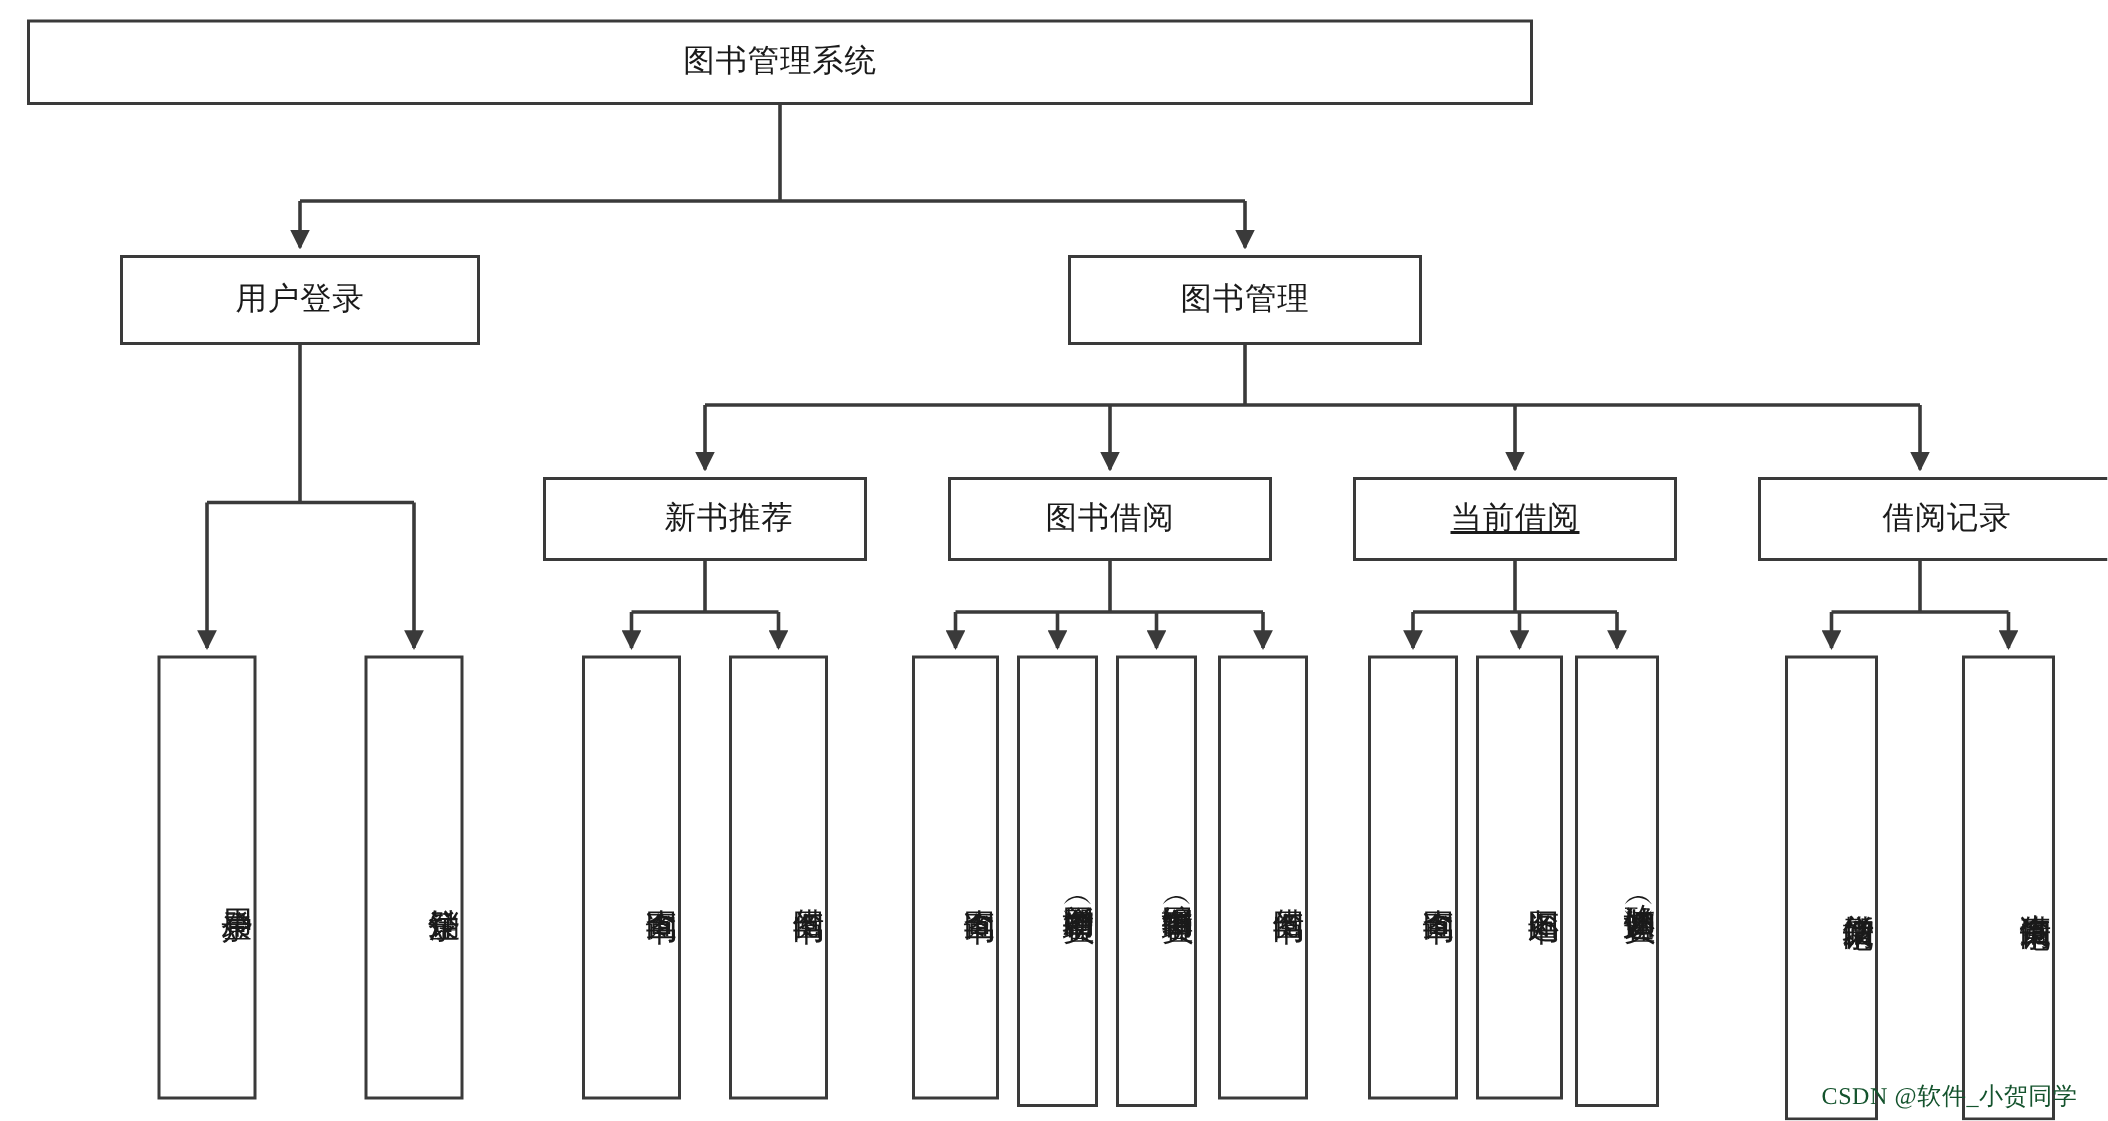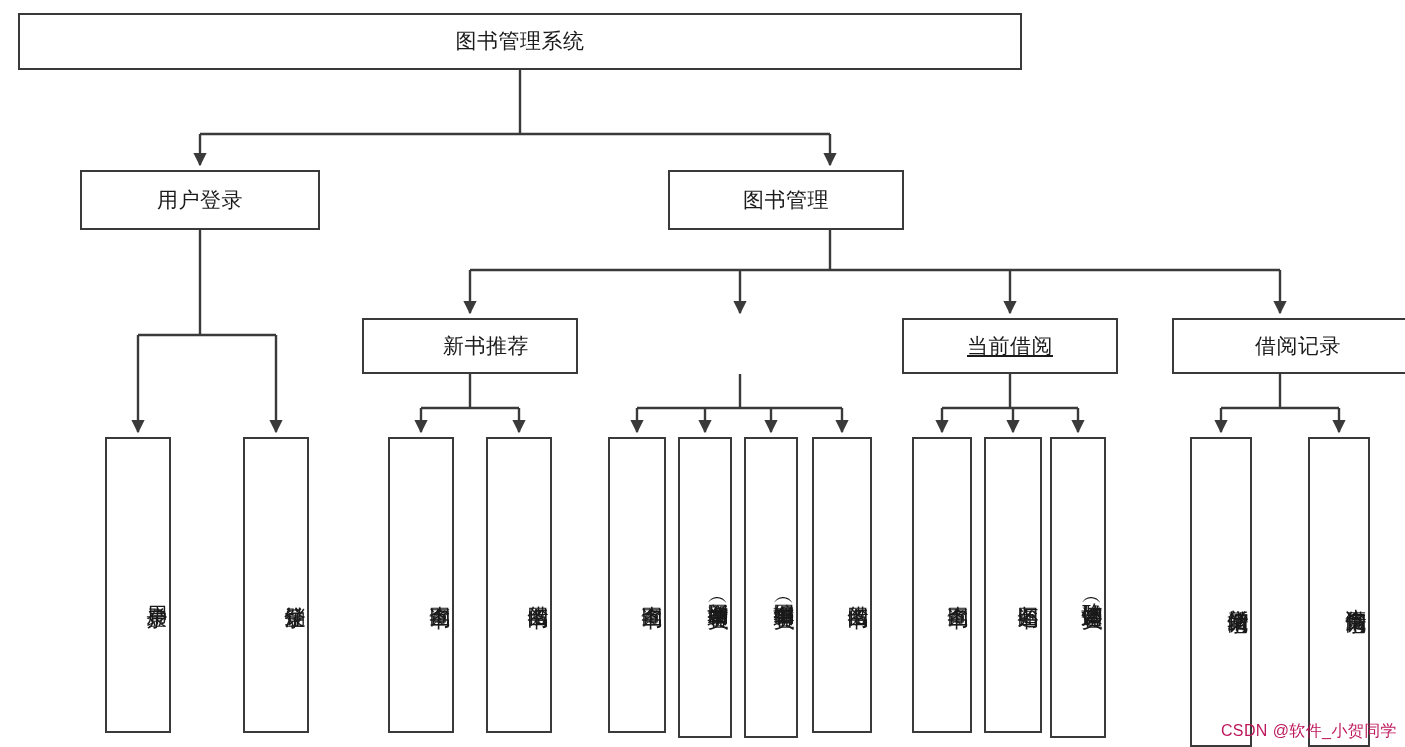--- a/index.html
+++ b/index.html
@@ -48,26 +48,27 @@
     align-items: flex-start;
     justify-content: center;
     padding-top: 12px;
     letter-spacing: 1px;
   }
   .node.vert.tall {
     padding-top: 6px;
   }
   #watermark {
     position: absolute;
-    right: 8px;
+    right: 20px;
     bottom: 5px;
     font-size: 16px;
-    color: #be185d;
+    color: #14532d;
     letter-spacing: 0.4px;
     white-space: nowrap;
+    font-family: Liberation Serif, serif;
   }
 </style>
 </head>
 <body>
 
 <div id="canvas">
 
   <svg id="edges" viewBox="0 0 1405 747" xmlns="http://www.w3.org/2000/svg">
     <defs>
       <marker id="arrow" viewBox="0 0 10 10" refX="9" refY="5" markerWidth="5.5" markerHeight="5.5" orient="auto-start-reverse">
@@ -119,26 +120,29 @@
     </g>
   </svg>
 
   <div class="node horiz" style="left:18px; top:13px; width:1004px; height:57px;">
     <span>图书管理系统</span>
   </div>
 
   <div class="node horiz" style="left:80px; top:170px; width:240px; height:60px;">
     <span>用户登录</span>
   </div>
-  <div class="node horiz" style="left:668px; top:170px; width:236px; height:60px;">
+  <div class="node horiz" style="left:712px; top:170px; width:236px; height:60px;">
     <span>图书管理</span>
   </div>
 
   <div class="node horiz" style="left:362px; top:318px; width:216px; height:56px;padding-left:32px;">
     <span>新书推荐</span>
+  </div>
+  <div class="node horiz" style="left:632px; top:318px; width:216px; height:56px;">
+    <span>图书借阅</span>
   </div>
   <div class="node horiz" style="left:902px; top:318px; width:216px; height:56px;text-decoration:underline;">
     <span>当前借阅</span>
   </div>
   <div class="node horiz" style="left:1172px; top:318px; width:252px; height:56px;">
     <span>借阅记录</span>
   </div>
 
   <div class="node vert" style="left:105px; top:437px; width:66px; height:296px;">
     <span>用户登录</span>

